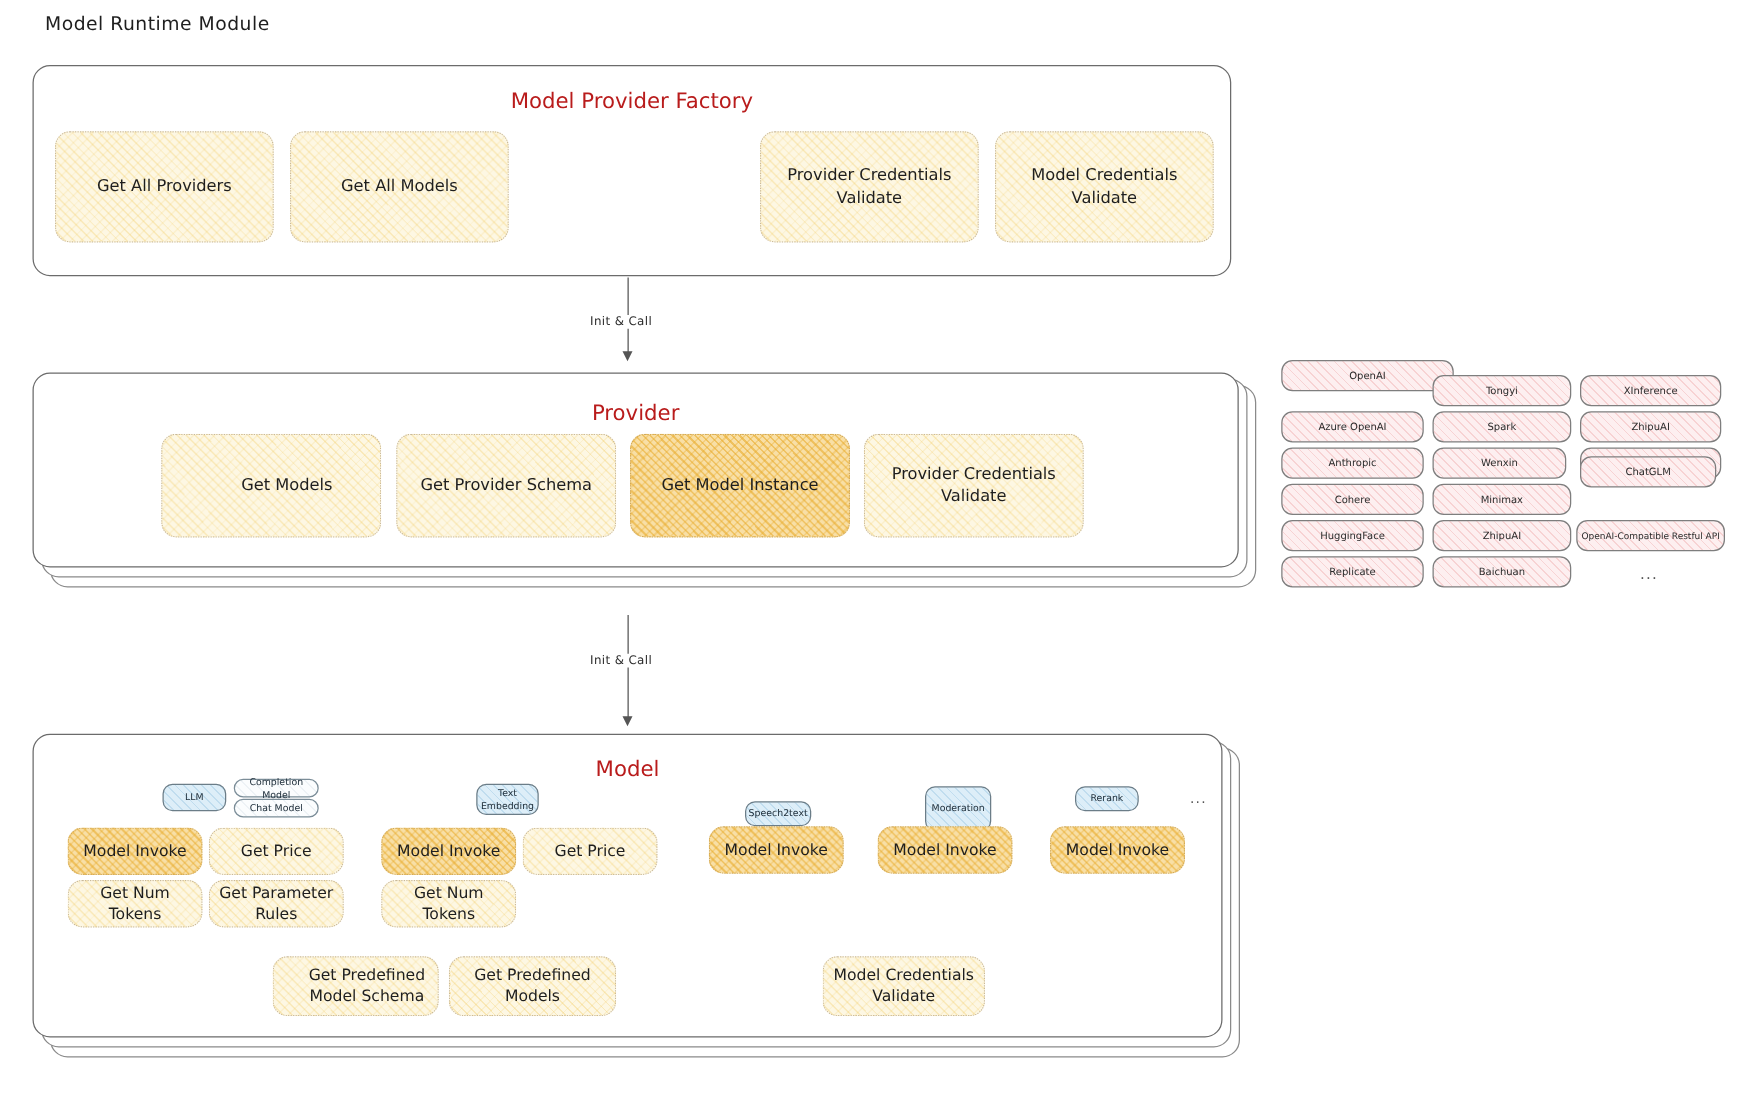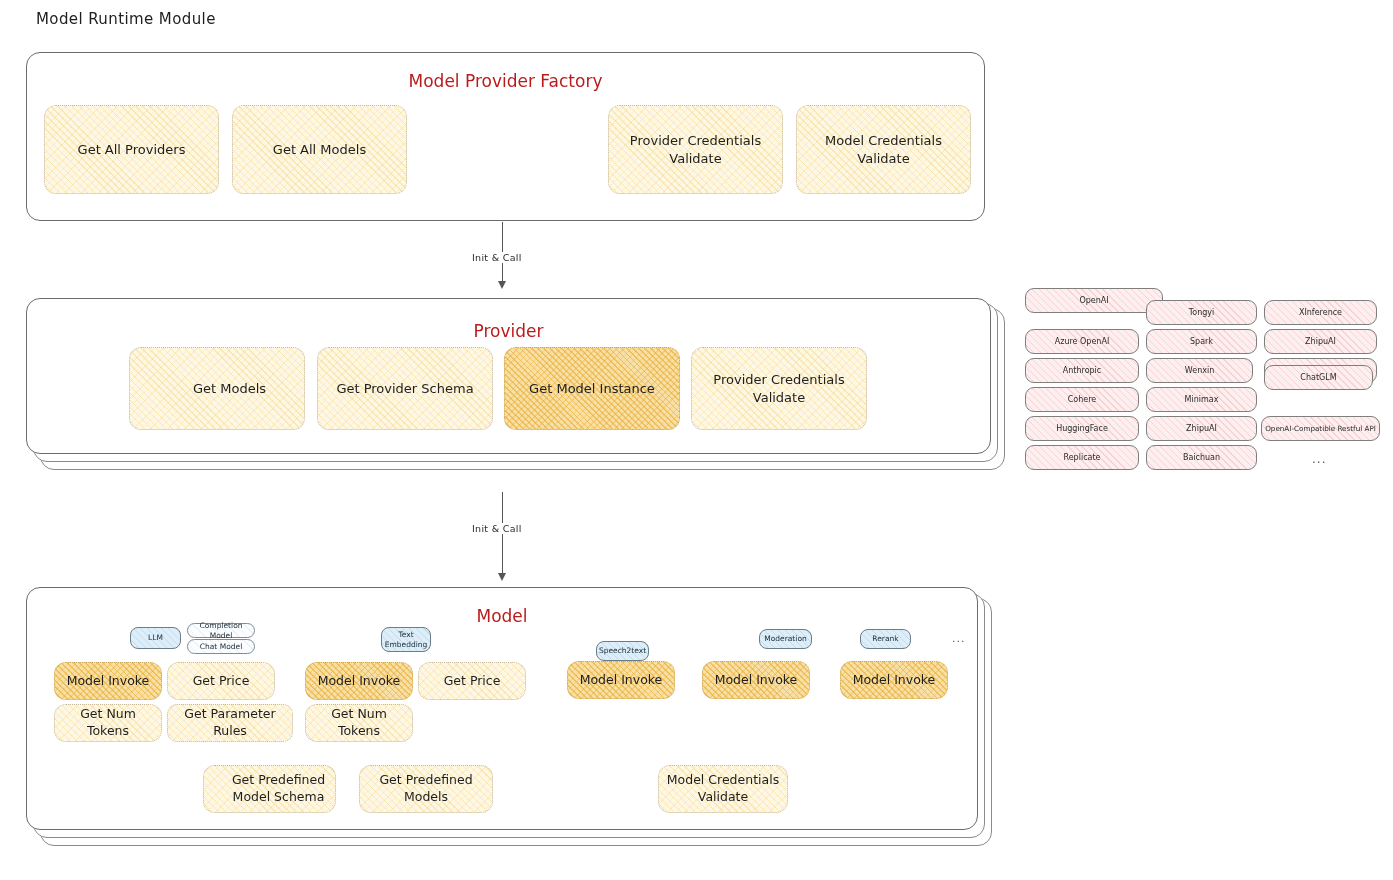--- a/index.html
+++ b/index.html
@@ -218,21 +218,21 @@
 
   <div class="card amber" style="left:54px;top:662px;width:108px;height:38px;">
     <span>Model Invoke</span>
     </div>
   <div class="card cream" style="left:167px;top:662px;width:108px;height:38px;">
     <span>Get Price</span>
     </div>
   <div class="card cream" style="left:54px;top:704px;width:108px;height:38px;">
     <span>Get Num Tokens</span>
     </div>
-  <div class="card cream" style="left:167px;top:704px;width:126px;height:38px;border-radius:10px;">
+  <div class="card cream" style="left:167px;top:704px;width:108px;height:38px;">
     <span>Get Parameter Rules</span>
     </div>
 
   <div class="badge" style="left:381px;top:627px;width:50px;height:25px;">
     <span>Text Embedding</span>
     </div>
 
   <div class="card amber" style="left:305px;top:662px;width:108px;height:38px;">
     <span>Model Invoke</span>
     </div>
@@ -243,37 +243,37 @@
     <span>Get Num Tokens</span>
     </div>
 
   <div class="badge" style="left:596px;top:629px;width:53px;height:20px;margin-top:12px;">
     <span>Speech2text</span>
     </div>
   <div class="card amber" style="left:567px;top:661px;width:108px;height:38px;">
     <span>Model Invoke</span>
     </div>
 
-  <div class="badge" style="left:759px;top:629px;width:53px;height:20px;">
+  <div class="badge" style="left:740px;top:629px;width:53px;height:36px;">
     <span>Moderation</span>
     </div>
   <div class="card amber" style="left:702px;top:661px;width:108px;height:38px;">
     <span>Model Invoke</span>
     </div>
 
   <div class="badge" style="left:860px;top:629px;width:51px;height:20px;">
     <span>Rerank</span>
     </div>
   <div class="card amber" style="left:840px;top:661px;width:108px;height:38px;">
     <span>Model Invoke</span>
     </div>
 
   <div class="ellipsis" style="left:952px;top:632px;font-size:11px;">...</div>
 
-  <div class="card cream" style="left:203px;top:765px;width:133px;height:48px;padding-left:24px;">
+  <div class="card cream" style="left:218px;top:765px;width:133px;height:48px;padding-left:24px;">
     <span>Get Predefined Model Schema</span>
     </div>
   <div class="card cream" style="left:359px;top:765px;width:134px;height:48px;">
     <span>Get Predefined Models</span>
     </div>
   <div class="card cream" style="left:658px;top:765px;width:130px;height:48px;">
     <span>Model Credentials Validate</span>
     </div>
 
 </div>

